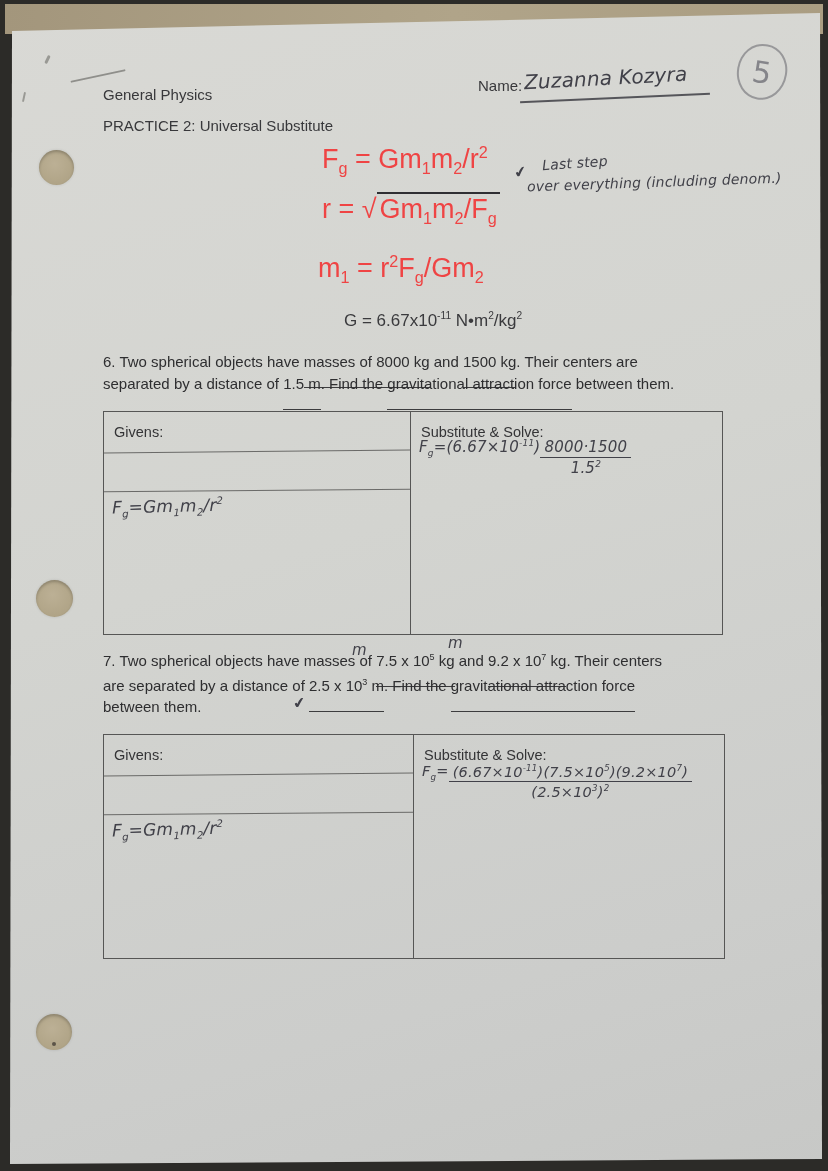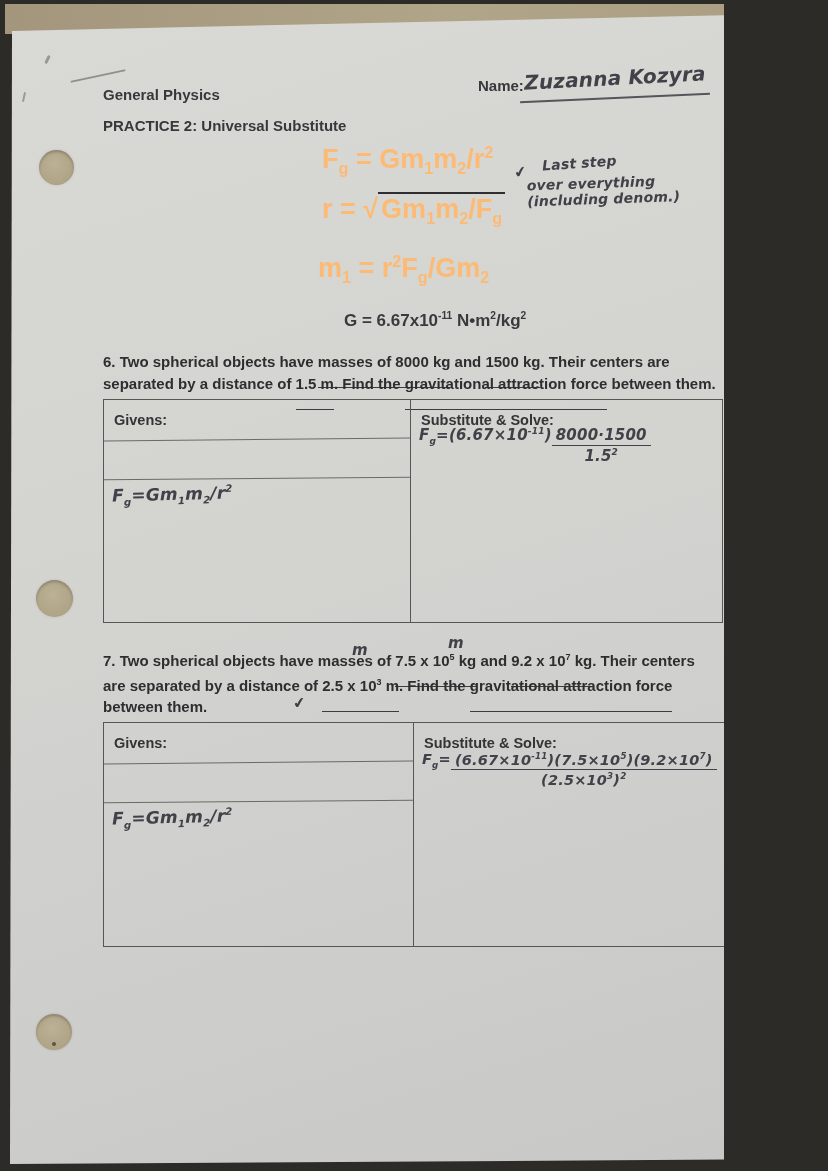--- a/index.html
+++ b/index.html
@@ -1,17 +1,17 @@
 <!DOCTYPE html>
 <html><head>
 <meta charset="utf-8">
 <style>
   html,body{margin:0;padding:0;background:#2c2b28;}
-  .photo{position:relative;width:724px;height:1171px;background:#2c2b28;overflow:hidden;
-         font-family:"Liberation Sans",sans-serif;font-weight:bold;}
+  .photo{position:relative;width:828px;height:1171px;background:#2c2b28;overflow:hidden;
+         font-family:"Liberation Sans",sans-serif;}
   .desk{position:absolute;left:5px;top:4px;width:818px;height:30px;
         background:linear-gradient(90deg,#a3967c,#b0a489 55%,#aa9d82);}
   .paper{position:absolute;left:0;top:0;width:828px;height:1171px;
          background:linear-gradient(163deg,#d9d9d5 0%,#d3d4d0 45%,#cccdcb 80%,#c7c8c6 100%);
          clip-path:polygon(12px 31px,820px 13px,822px 1159px,10px 1164px);}
   .hole{position:absolute;border-radius:50%;
         background:radial-gradient(circle at 45% 40%,#bcb095,#b0a487 70%,#a2967c);
         box-shadow:inset 0 2px 3px rgba(0,0,0,.22), 0 0 3px rgba(0,0,0,.12);}
   .hole.h1{left:39px;top:150px;width:35px;height:35px;}
   .hole.h2{left:36px;top:580px;width:37px;height:37px;}
@@ -31,39 +31,39 @@
   .course{left:103px;top:86px;font-size:15px;}
   .ptitle{left:103px;top:117px;font-size:15px;}
   .name-label{left:478px;top:77px;font-size:15px;}
   .name-value{left:524px;top:66px;font-size:20px;transform:rotate(-3deg);}
   .name-line{position:absolute;left:520px;top:97px;width:190px;height:2px;background:#55555a;transform:rotate(-2.5deg);}
   .grade{position:absolute;left:737px;top:44px;width:46px;height:52px;border:2px solid #98989a;
          border-radius:50% 48% 52% 50%;transform:rotate(9deg);color:#85858a;
          font-size:30px;display:flex;align-items:center;justify-content:center;
          font-family:"DejaVu Sans",sans-serif;}
 
-  .formula{font-size:27px;color:#fdba74;}
+  .formula{font-size:27px;color:#ef4444;}
   .f1{left:322px;top:143px;}
   .f2{left:322px;top:194px;}
   .f3{left:318px;top:252px;}
   .sqrt{border-top:2.5px solid #2f2f33;padding:0 3px;}
   .gconst{left:344px;top:310px;font-size:17px;color:#3a3a3d;}
   .note1{left:542px;top:155px;font-size:14px;transform:rotate(-4deg);}
   .note2{left:527px;top:174px;font-size:14px;transform:rotate(-2deg);}
   .notecheck{left:514px;top:163px;font-size:15px;transform:rotate(-12deg);}
 
   .statement{font-size:15px;line-height:21.5px;color:#2e2e30;}
   .p6{left:103px;top:351px;width:650px;}
   .p7{left:103px;top:647px;width:655px;}
   .ann{font-size:15px;}
   .m1a{left:352px;top:641px;}
   .m2a{left:448px;top:634px;}
   .chk{left:293px;top:694px;transform:rotate(-10deg);}
 
-  .wtable{position:absolute;border:1.3px solid #565655;}
+  .wtable{position:absolute;border:1.3px solid #565655;margin-top:12px;}
   .t6{left:103px;top:399px;width:618px;height:222px;}
   .t7{left:103px;top:722px;width:620px;height:223px;}
   .cell-left{position:absolute;left:0;top:0;bottom:0;border-right:1.3px solid #565655;}
   .t6 .cell-left{width:306px;}
   .t7 .cell-left{width:309px;}
   .cell-right{position:absolute;top:0;bottom:0;right:0;}
   .t6 .cell-right{left:307px;}
   .t7 .cell-right{left:310px;}
   .cell-label{position:absolute;left:10px;top:12px;font-size:14.5px;color:#343436;}
   .gline{position:absolute;left:0;right:0;height:1px;background:#6a6a68;}

